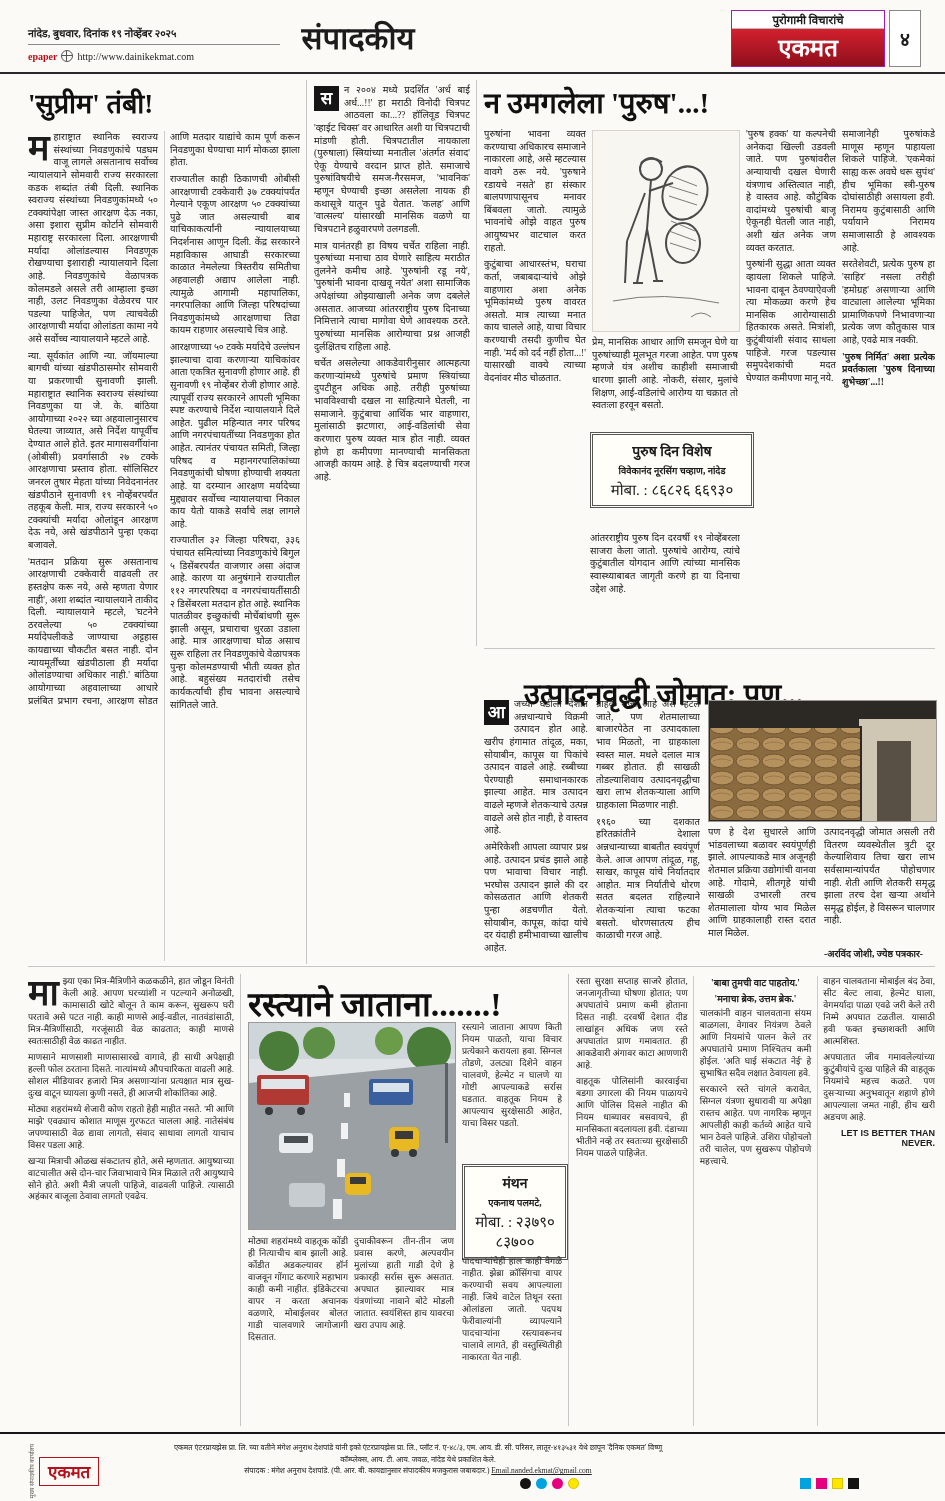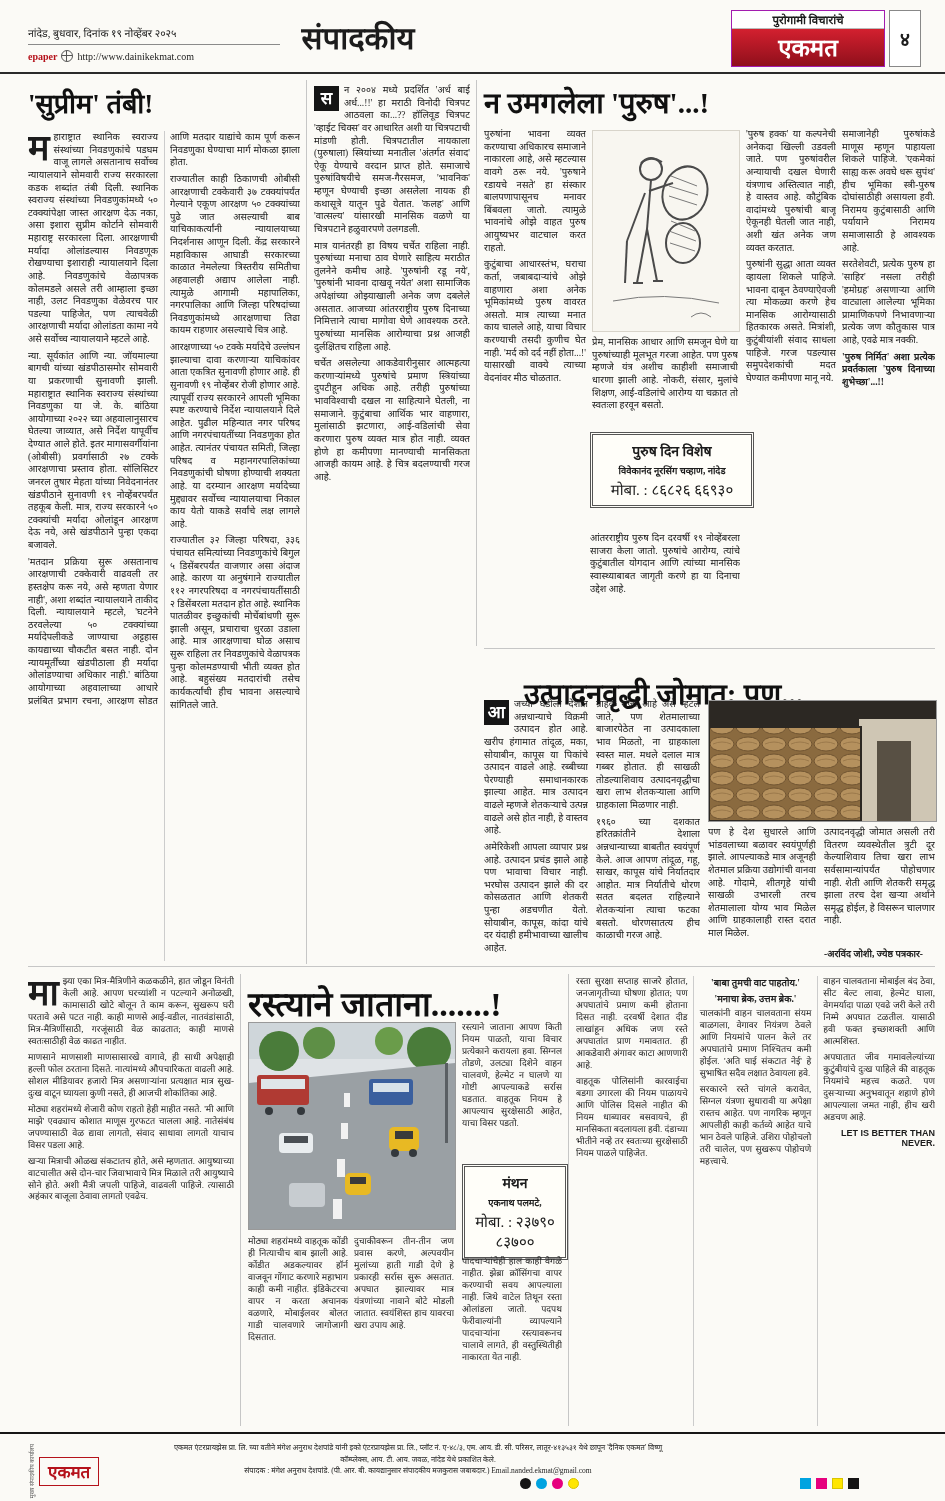--- a/index.html
+++ b/index.html
@@ -18,41 +18,41 @@
   .cols3{column-count:3;column-gap:12px;column-rule:1px solid #cccccc;overflow:hidden;height:100%}
   .box{border:3px double #555;text-align:center;padding:6px 4px;background:#fffef9}
   .box .bx-title{font-size:14px;font-weight:bold;margin-bottom:4px}
   .box .bx-author{font-size:9.5px;font-weight:bold}
   .box .bx-phone{font-size:15px;margin-top:2px}
   .byline{font-size:9.5px;font-weight:bold;text-align:left;margin-top:20px}
   .slogan{font-size:9.5px;font-weight:bold;text-align:center;margin:3px 0}
   .closing-en{font-family:"Liberation Sans",sans-serif;font-size:9px;font-weight:bold;text-align:right;margin-top:4px}
   .closing-mr{font-weight:bold}
   
-  .hdr-date{left:28px;top:26px;font-size:10.5px;font-weight:normal}
+  .hdr-date{left:28px;top:26px;font-size:10.5px;font-weight:bold}
   .hdr-rule{left:28px;top:44px;width:252px;height:1px;background:#8a8a8a;position:absolute}
   .hdr-epaper{left:28px;top:50px;font-size:10px;display:flex;align-items:center;gap:4px}
   .epaper-word{color:#b5121b;font-weight:bold}
   .globe{display:inline-block;width:10px;height:10px;border:1px solid #555;border-radius:50%;position:relative}
   .globe:before{content:"";position:absolute;left:4px;top:0;width:2px;height:10px;border-left:1px solid #555}
   .globe:after{content:"";position:absolute;left:0;top:4px;width:10px;height:2px;border-top:1px solid #555}
   .hdr-section{left:238px;top:16px;width:240px;text-align:center;font-size:31px;font-weight:bold}
   .brand{left:731px;top:10px;display:flex;align-items:stretch}
   .brand-main{width:152px;border:1px solid #a21caf;background:#fff}
   .brand-tag{font-size:11.5px;font-weight:bold;text-align:center;padding:1px 0;border-bottom:1px solid #bbb}
   .brand-name{font-size:24px;font-weight:bold;color:#fff;text-align:center;background:linear-gradient(#d3202f,#8f0f1b);padding:1px 0 3px 0}
   .page-no{width:30px;margin-left:4px;border:1px solid #888;font-size:19px;font-weight:bold;display:flex;align-items:center;justify-content:center;background:#fff}
   .hdr-bottom{left:0;top:72px;width:945px;height:2px;background:#2a2a2a;position:absolute}
   
   .ftr{left:0;top:1432px;width:945px;height:69px;border-top:2px solid #161616}
   .ftr-logo{position:absolute;left:28px;top:10px;display:flex;align-items:center;gap:3px}
   .ftr-side{writing-mode:vertical-rl;transform:rotate(180deg);font-size:6px;color:#555}
   .ftr-name{font-size:17px;font-weight:bold;color:#b5121b;border:1px solid #b5121b;padding:2px 8px}
   .ftr-text{position:absolute;left:168px;top:8px;width:500px;text-align:center;font-size:7.5px;line-height:1.55;color:#222}
-  .ftr-email{}
+  .ftr-email{text-decoration:underline}
   .marks{position:absolute;top:44px;display:flex;gap:5px}
   .marks span{width:11px;height:11px;display:inline-block}
   .mk-round{border-radius:50%}
   .mk-k{background:#141414}.mk-c{background:#00a3e0}.mk-m{background:#e6007e}.mk-y{background:#ffe600;border:1px solid #d8c400;box-sizing:border-box}
   .m1{left:520px}.m2{left:800px}
   .illu-frame{background:#f8f6f0;border:1px solid #d8d4ca}
   .photo-frame{border:1px solid #999;background:#ddd}
 </style>
 </head>
 <body>

